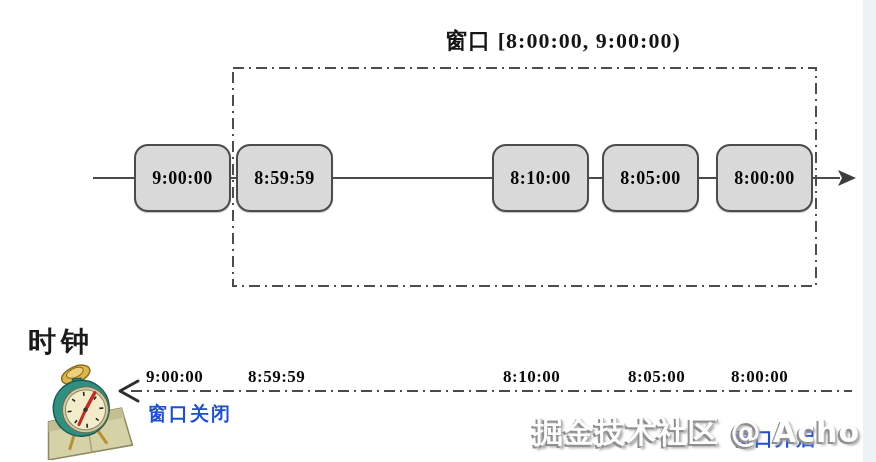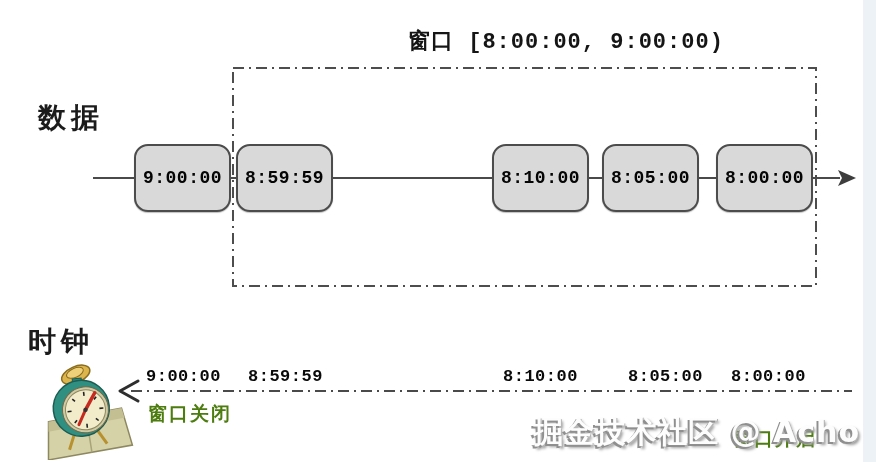--- a/index.html
+++ b/index.html
@@ -1,20 +1,20 @@
 <!DOCTYPE html>
 <html><head>
 <meta charset="utf-8">
 <style>
   html,body{margin:0;padding:0;background:#ffffff;}
   #canvas{
     position:relative;width:876px;height:462px;background:#ffffff;overflow:hidden;
     font-family:"DejaVu Sans","Liberation Sans",sans-serif;color:#151515;
   }
-  .mono{font-family:Liberation Mono, monospace;}
+  .mono{font-family:Liberation Serif, serif;}
   .abs{position:absolute;}
 
   #right-band{right:0;top:0;width:13px;height:462px;background:#edf2f7;}
 
   #window-title{
     left:408px;top:26px;width:310px;text-align:center;
     font-weight:bold;font-size:22px;letter-spacing:1px;white-space:nowrap;
   }
 
   .section-label{font-weight:bold;font-size:28px;letter-spacing:5px;color:#1b1b1b;}
@@ -30,21 +30,21 @@
     font-weight:bold;font-size:18px;letter-spacing:0.5px;color:#050505;
     box-shadow:0 1px 1px rgba(0,0,0,0.25);
   }
   .b1{left:134px;} .b2{left:236px;} .b3{left:492px;} .b4{left:602px;} .b5{left:716px;}
 
   .tick-label{
     top:367px;font-weight:bold;font-size:17px;letter-spacing:0.5px;color:#0a0a0a;
   }
   .t1{left:146px;} .t2{left:248px;} .t3{left:503px;} .t4{left:628px;} .t5{left:731px;}
 
-  .edge-label{font-weight:bold;font-size:19px;letter-spacing:2px;color:#4d7c0f;}
+  .edge-label{font-weight:bold;font-size:19px;letter-spacing:2px;color:#1d4ed8;}
   #close-label{left:148px;top:401px;}
   #open-label{left:733px;top:401px;margin-top:25px;}
 
   #watermark{
     right:16px;top:412px;font-size:30px;font-weight:bold;letter-spacing:1px;
     color:#fdfdfd;white-space:nowrap;
     text-shadow:-2px 2px 0 #8f8f8f, 1px 1px 0 #b5b5b5, 2px 3px 3px #9a9a9a;
   }
 
   #clock-icon{left:34px;top:360px;width:100px;height:100px;}
@@ -62,21 +62,20 @@
     <polygon points="838,170 856,178 838,186 842,178" fill="#3d3d3d"></polygon>
 
     <line x1="131" y1="391" x2="852" y2="391" stroke="#4a4a4a" stroke-width="2" stroke-dasharray="11 5 2 5"></line>
     <path d="M 138,381 L 120,391 L 138,401" fill="none" stroke="#2e2e2e" stroke-width="3" stroke-linecap="round" stroke-linejoin="round"></path>
   </svg>
 
   <div id="right-band" class="abs"></div>
 
   <div id="window-title" class="abs mono">窗口 [8:00:00, 9:00:00)</div>
 
-  <div id="data-label" class="abs section-label">数据</div>
 
   <div class="abs event-box mono b1">9:00:00</div>
   <div class="abs event-box mono b2">8:59:59</div>
   <div class="abs event-box mono b3">8:10:00</div>
   <div class="abs event-box mono b4">8:05:00</div>
   <div class="abs event-box mono b5">8:00:00</div>
 
   <div id="clock-label" class="abs section-label">时钟</div>
 
   <svg id="clock-icon" class="abs" viewBox="0 0 100 100" xmlns="http://www.w3.org/2000/svg">

